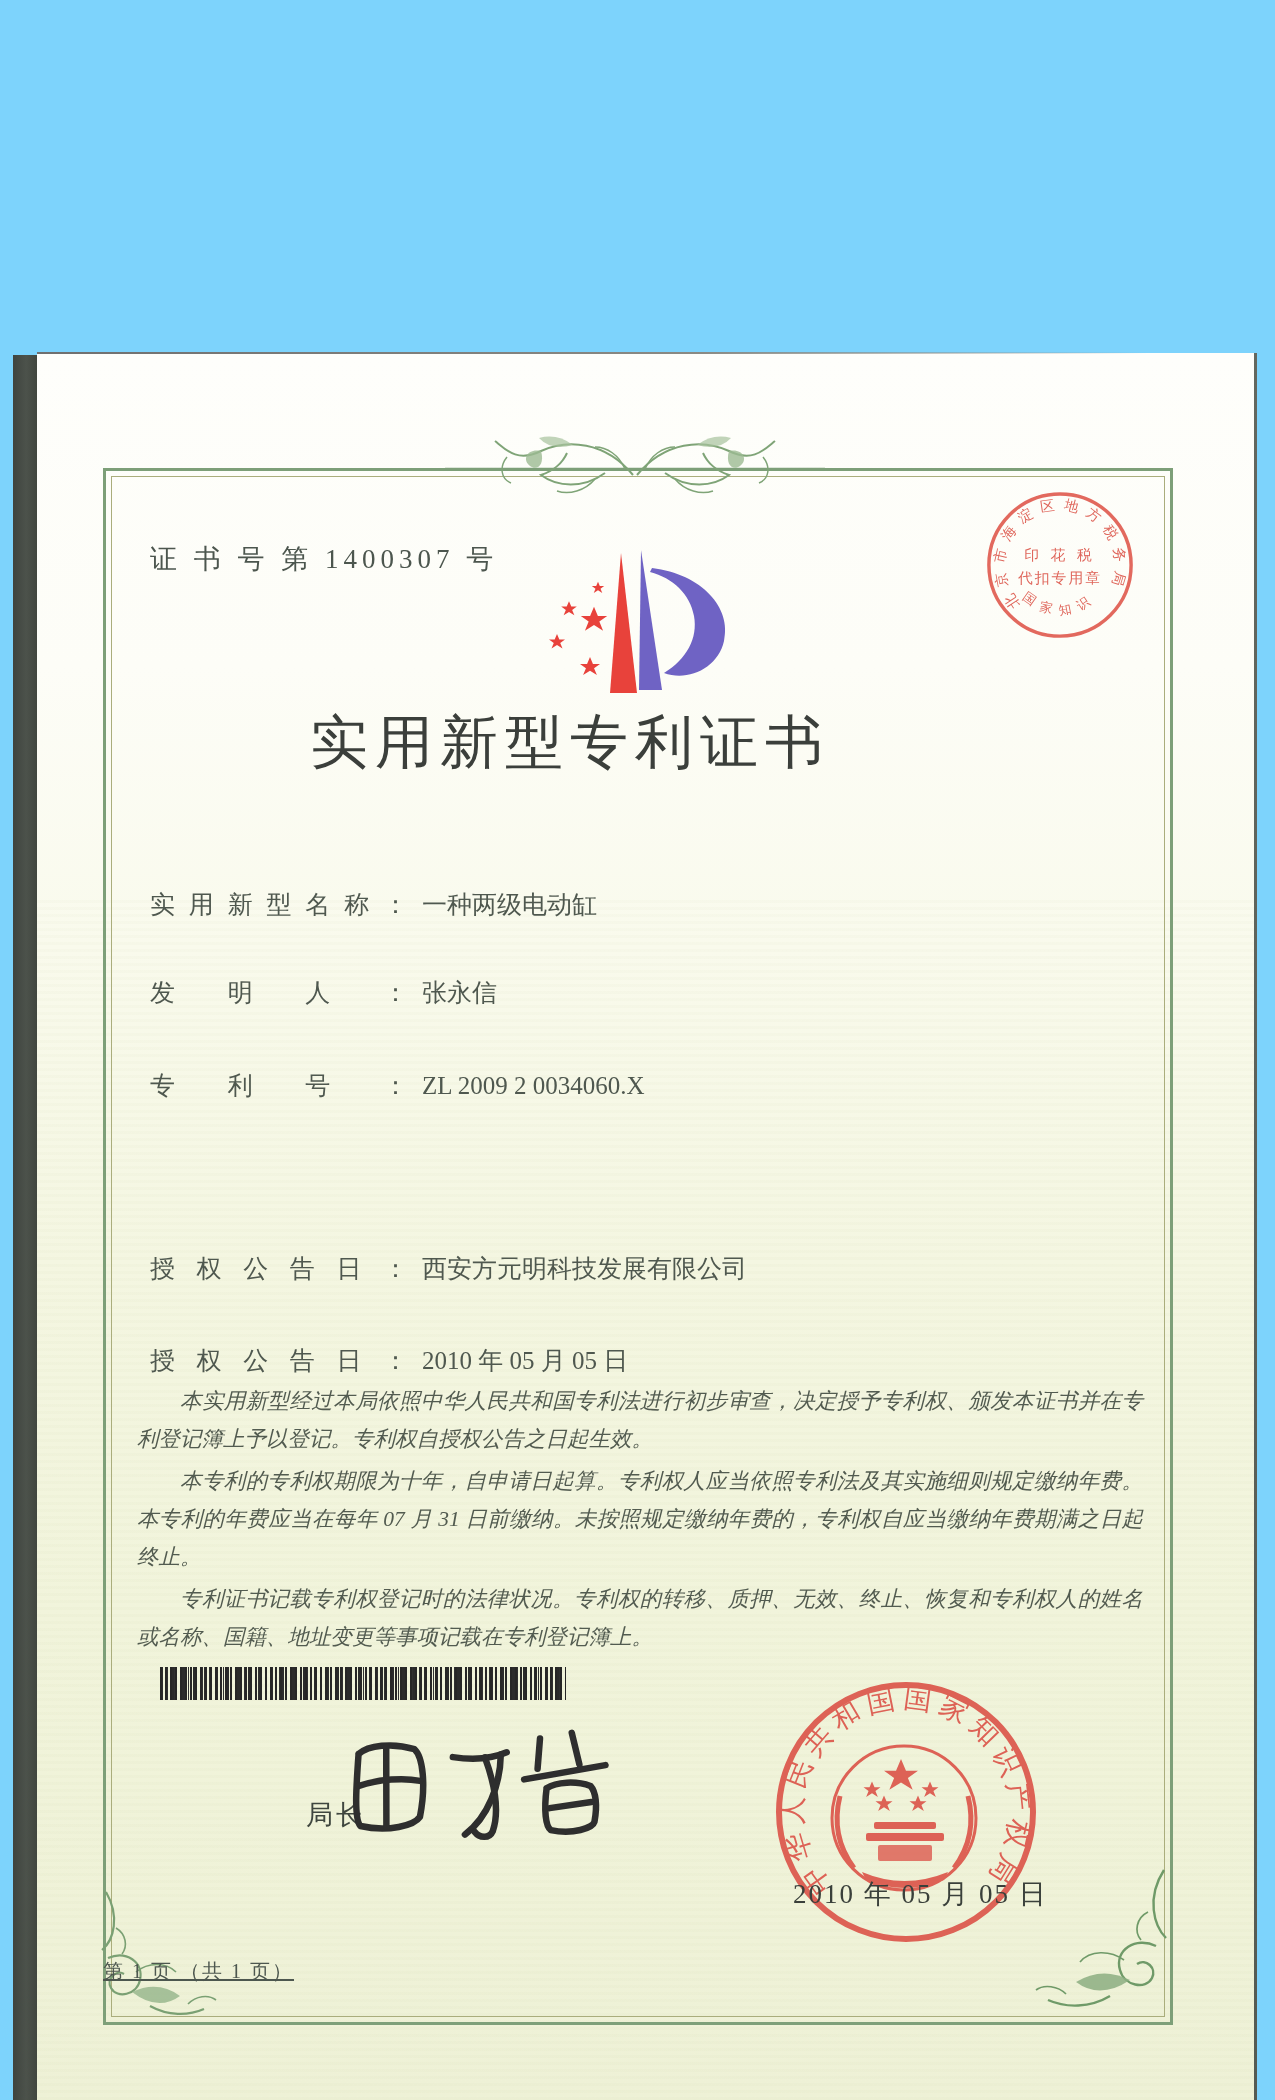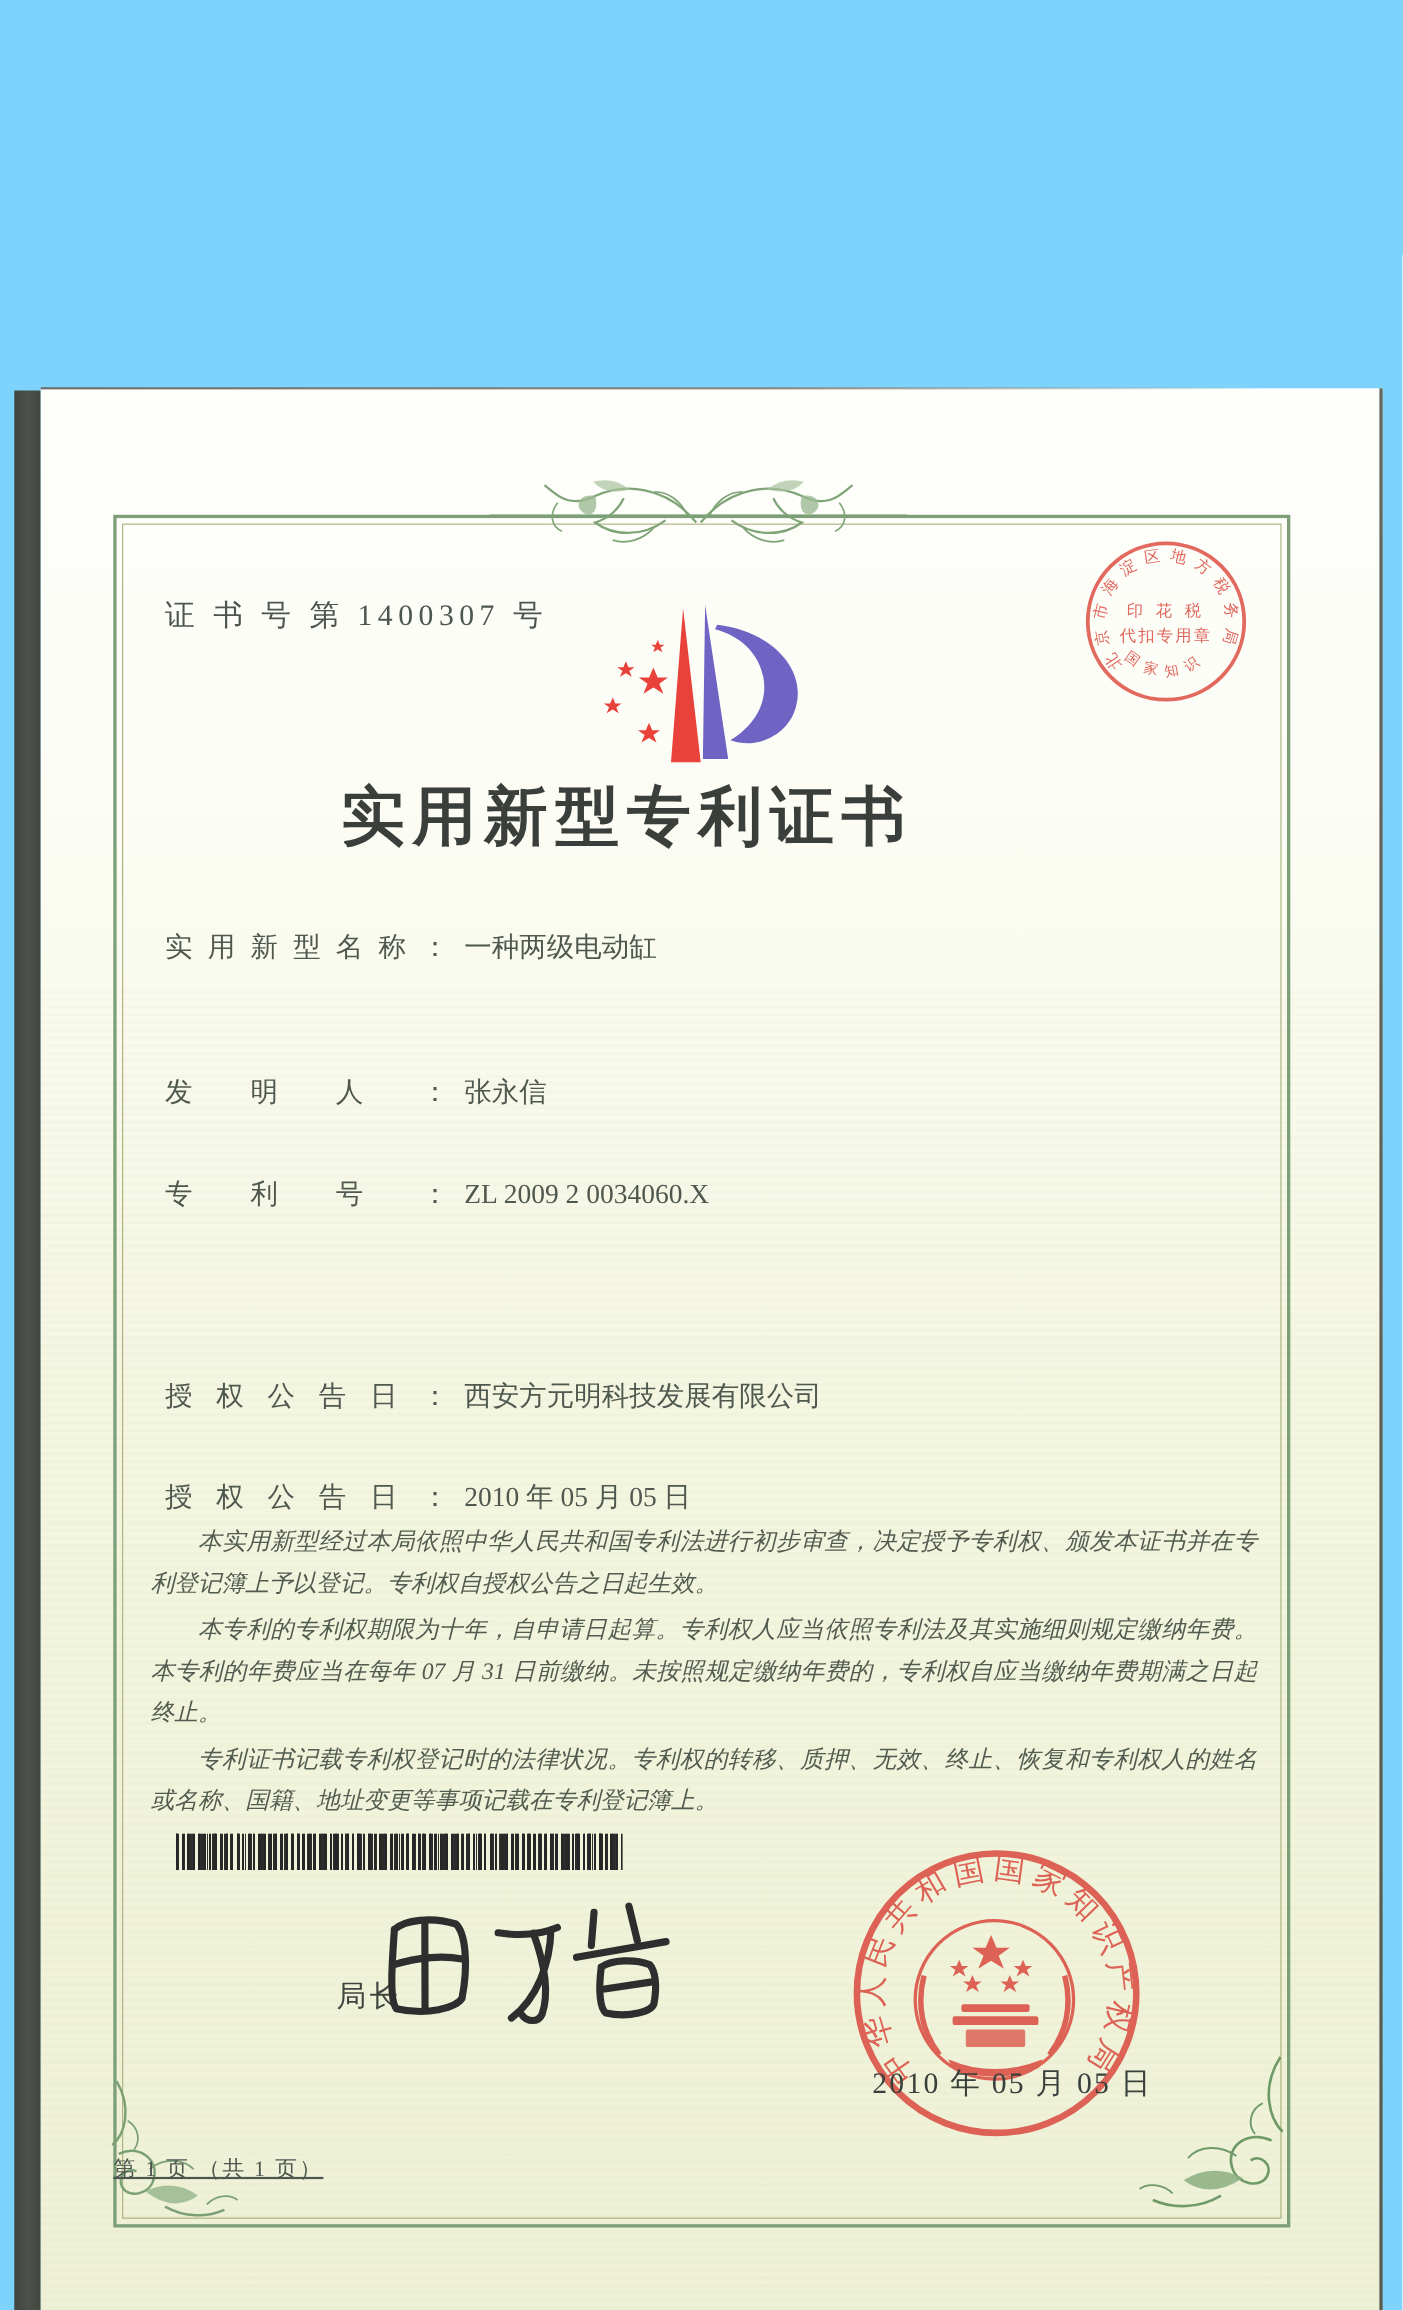--- a/index.html
+++ b/index.html
@@ -18,21 +18,21 @@
               background:linear-gradient(180deg,#63675f,#555a52);}
   
   .frame{position:absolute;left:103px;top:468px;width:1064px;height:1551px;
          border:3px solid #7d9f78;}
   .frame-inner{position:absolute;left:5px;top:5px;right:5px;bottom:5px;border:1px solid #aaad7c;}
   .ornament{position:absolute;pointer-events:none;}
   
   .cert-no{position:absolute;left:150px;top:541px;font-size:27px;letter-spacing:5px;color:#4c564e;}
   .logo{position:absolute;left:540px;top:538px;}
   .title{position:absolute;left:103px;top:704px;width:1064px;text-align:center;padding-right:130px;
-         box-sizing:border-box;font-size:58px;font-weight:bold;letter-spacing:7px;color:#3b3f3b;}
+         box-sizing:border-box;font-size:58px;font-weight:normal;letter-spacing:7px;color:#3b3f3b;}
   .field{position:absolute;left:150px;font-size:25px;color:#4f584f;white-space:nowrap;}
   .f-label{display:inline-block;width:258px;text-align:justify;text-align-last:justify;}
   .f-value{margin-left:14px;}
   .bodytext{position:absolute;left:133px;top:1378px;width:1014px;font-size:21.5px;line-height:38px;
             color:#525b50;text-align:justify;}
   .bodytext p{margin:4px;text-indent:2em;font-style:italic;}
   .barcode{position:absolute;left:160px;top:1667px;width:406px;height:33px;
            background:
              repeating-linear-gradient(90deg,#262626 0 2px,rgba(0,0,0,0) 2px 5px),
              repeating-linear-gradient(90deg,#2b2b2b 0 3px,rgba(0,0,0,0) 3px 11px),
@@ -110,21 +110,21 @@
     <path d="M112,30 C162,36 192,70 184,103 C178,130 148,144 124,135 C147,121 158,100 154,78 C150,56 133,40 110,34 Z" fill="#6f63c4"></path>
     <use href="#star" transform="translate(58,50) scale(0.62)" fill="#e8423b"></use>
     <use href="#star" transform="translate(54,82) scale(1.32)" fill="#e8423b"></use>
     <use href="#star" transform="translate(29,71) scale(0.78)" fill="#e8423b"></use>
     <use href="#star" transform="translate(17,104) scale(0.8)" fill="#e8423b"></use>
     <use href="#star" transform="translate(50,129) scale(1.0)" fill="#e8423b"></use>
   </svg>
 
   <div class="title">实用新型专利证书</div>
 
-  <div class="field" style="top:844px">
+  <div class="field" style="top:888px">
     <span class="f-label">实用新型名称：</span><span class="f-value">一种两级电动缸</span>
   </div>
   <div class="field" style="top:976px">
     <span class="f-label">发明人：</span><span class="f-value">张永信</span>
   </div>
   <div class="field" style="top:1069px">
     <span class="f-label">专利号：</span><span class="f-value">ZL 2009 2 0034060.X</span>
   </div>
   <div class="field" style="top:1252px">
     <span class="f-label">授权公告日：</span><span class="f-value">西安方元明科技发展有限公司</span>

